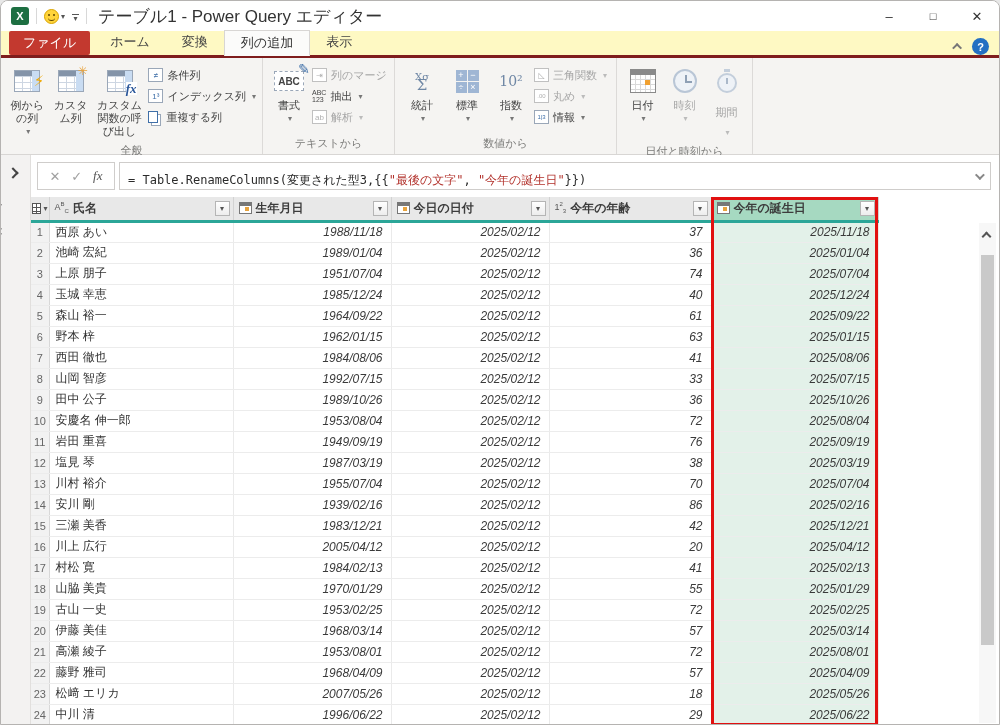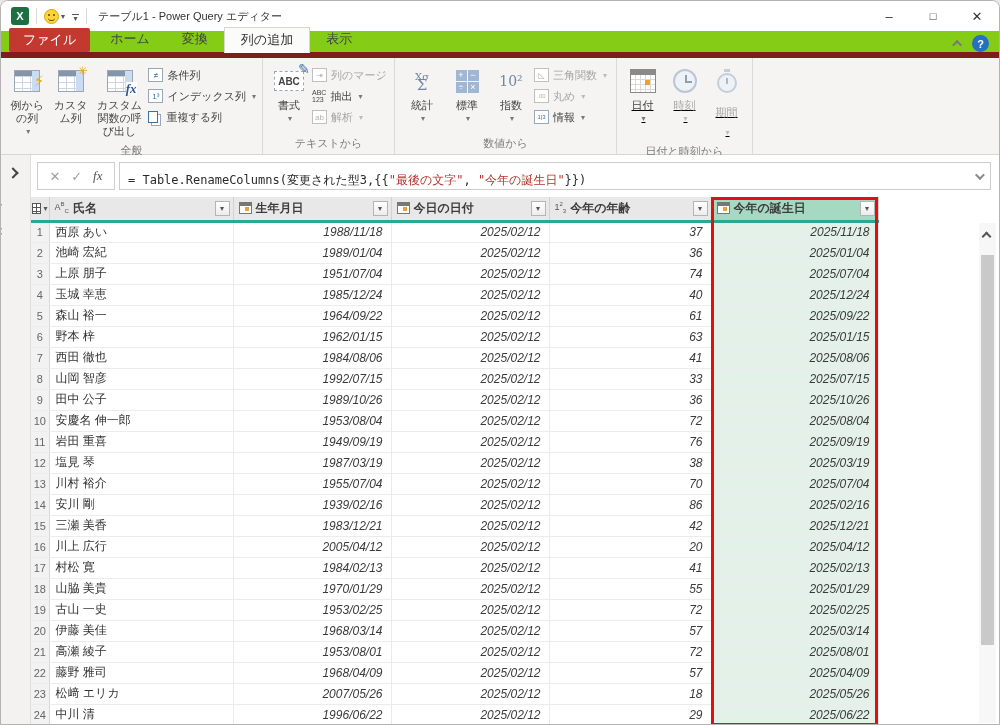--- a/index.html
+++ b/index.html
@@ -14,29 +14,29 @@
   .tb-left { display:flex; align-items:center; gap:7px; padding-left:10px; flex:1; }
   .excel-icon { width:18px; height:18px; border-radius:3px; background:#1d6f42;
     color:#fff; font-size:11px; font-weight:bold; display:flex; align-items:center; justify-content:center; }
   .tb-sep { width:1px; height:16px; background:#d8d8d8; }
   .smiley { width:15px; height:15px; border-radius:50%; background:#ffd43b; border:1px solid #d9a400; position:relative; }
   .smiley::before { content:""; position:absolute; left:3px; top:4px; width:2px; height:2px; background:#5f4300; border-radius:50%; box-shadow:5px 0 0 #5f4300; }
   .smiley::after { content:""; position:absolute; left:3px; top:6px; width:7px; height:4px; border-bottom:1.5px solid #5f4300; border-radius:0 0 6px 6px; }
   .dd-glyph { font-size:8px; color:#555; }
   .qat-icon { display:flex; flex-direction:column; align-items:center; line-height:4px; padding-top:3px;}
   .qat-icon .bar { width:7px; height:1.5px; background:#555; margin-bottom:2px; }
-  .title-text { font-size:11px; color:#333; margin-left:4px; }
+  .title-text { font-size:17px; color:#333; margin-left:4px; }
   .win-controls { display:flex; align-items:center; }
   .win-btn { width:44px; height:29px; display:flex; align-items:center; justify-content:center;
     font-size:13px; color:#333; cursor:default; }
   .win-btn.max { font-size:11px; }
 
   
-  .tabrow { position:absolute; left:0; top:30px; width:100%; height:27px; background:#84cc16;
-    border-bottom:6px solid #7f1d1d; display:flex; align-items:flex-end;justify-content:flex-end; }
+  .tabrow { position:absolute; left:0; top:30px; width:100%; height:27px; background:#fef9c3;
+    border-bottom:3px solid #7f1d1d; display:flex; align-items:flex-end;justify-content:flex-end; }
   .tab-file { background:#c3392f; color:#fff; font-size:13px; padding:4px 14px; margin:0 4px 0 8px;
     border-radius:2px; height:24px; display:flex; align-items:center; }
   .tab { font-size:13px; color:#444; padding:4px 16px; height:26px; display:flex; align-items:center; }
   .tab.active { background:#fbfbfa; border:1px solid #d8d6d4; border-bottom:1px solid #fbfbfa;
     margin-bottom:-1px; color:#333; }
   .tab-right { margin-left:auto; display:flex; align-items:center; gap:10px; padding-right:10px; }
   .chevron-up { width:7px; height:7px; border-top:2px solid #777; border-left:2px solid #777;
     transform:rotate(45deg) translateY(2px); }
   .help-circle { width:17px; height:17px; border-radius:50%; background:#2470c2; color:#fff;
     font-size:11px; font-weight:bold; display:flex; align-items:center; justify-content:center; }
@@ -308,21 +308,21 @@
           <div class="smallbtn">
             <span class="icon14" style="font-size:6px;">1|3</span>
             <span>情報</span>
               <span class="dd">▾</span>
           </div>
         </div>
       </div>
       <div class="rgroup-label">数値から</div>
     </div>
 
-    <div class="rgroup" style="width:136px;text-decoration:underline;">
+    <div class="rgroup" style="width:136px;">
       <div class="rgroup-content">
         <div class="bigbtn" style="width:40px;">
           <span class="ic">
               <span class="cal-icon"></span>
             </span>
           <span>日付</span>
             <span class="dd">▾</span>
         </div>
         <div class="bigbtn disabled" style="width:40px;">
           <span class="ic">

